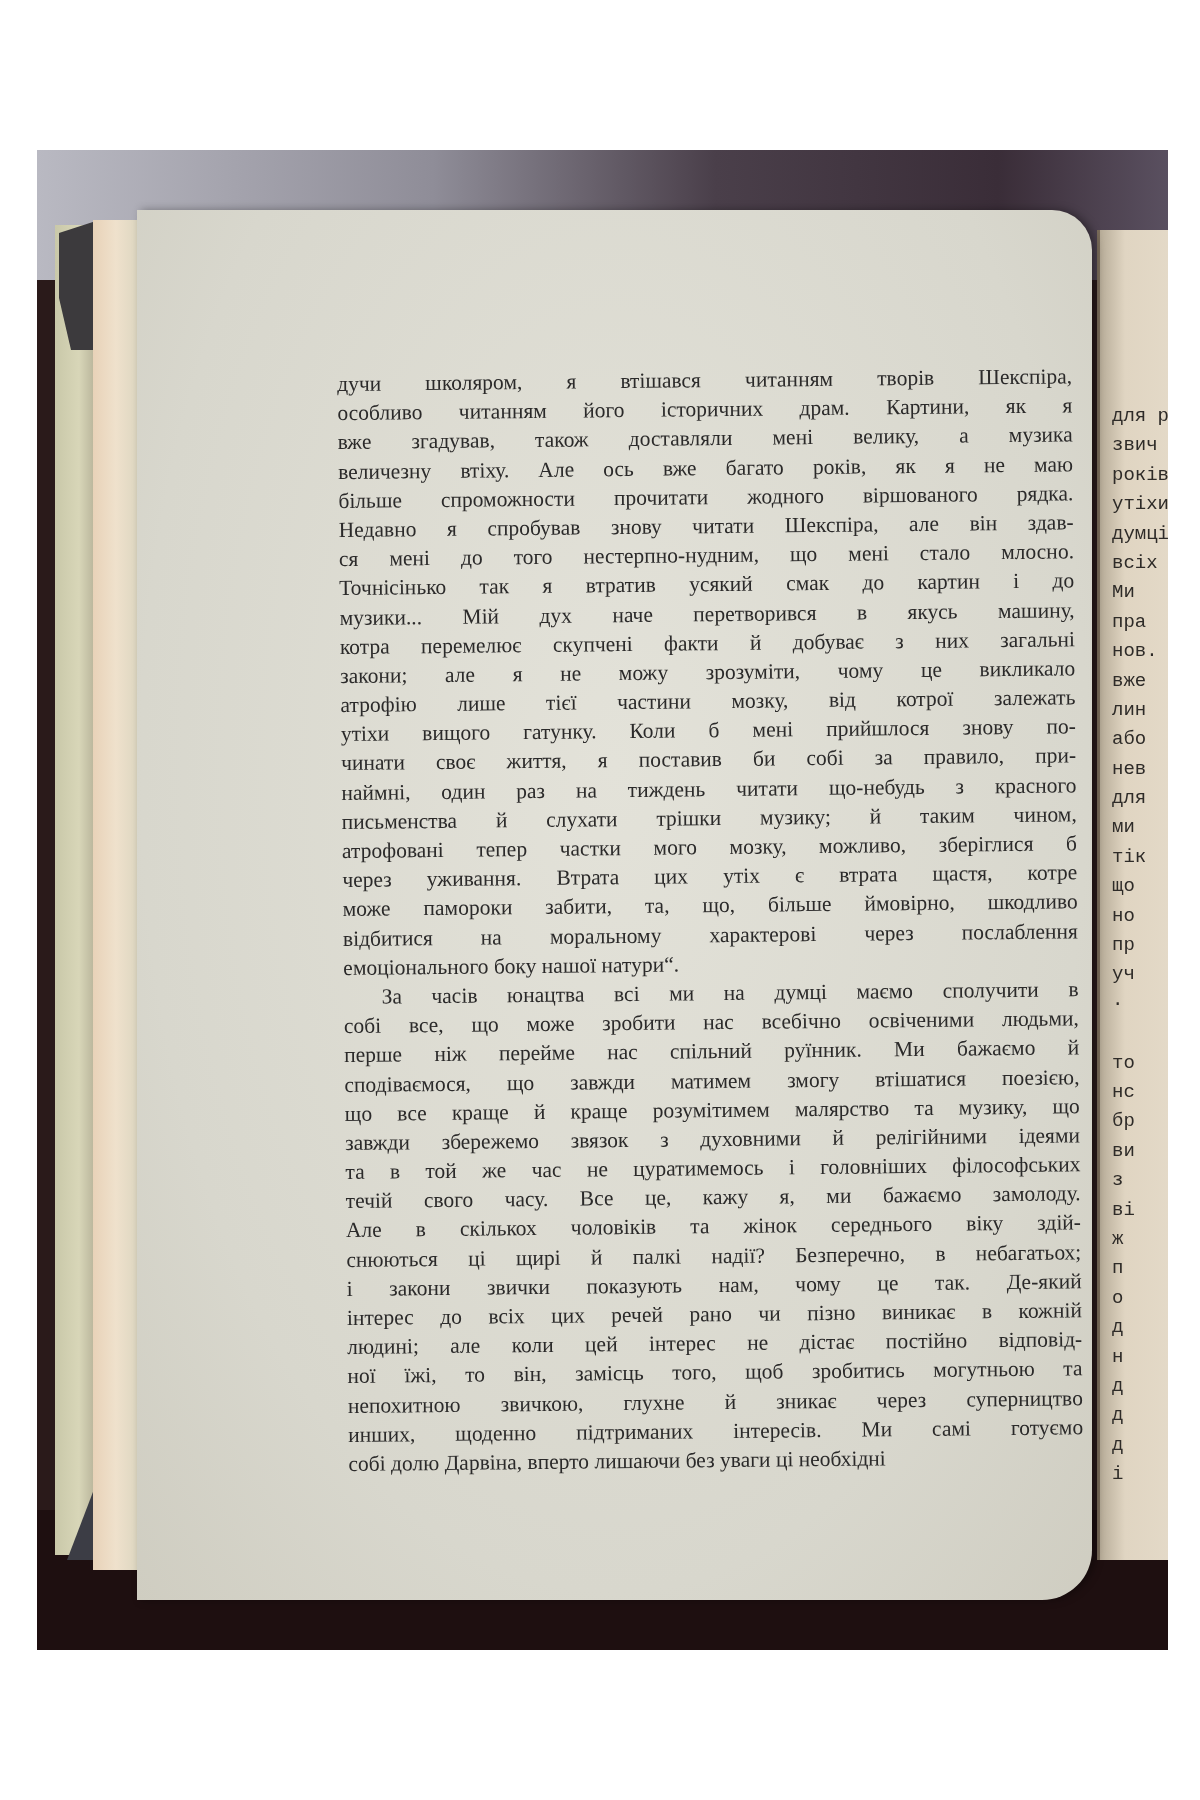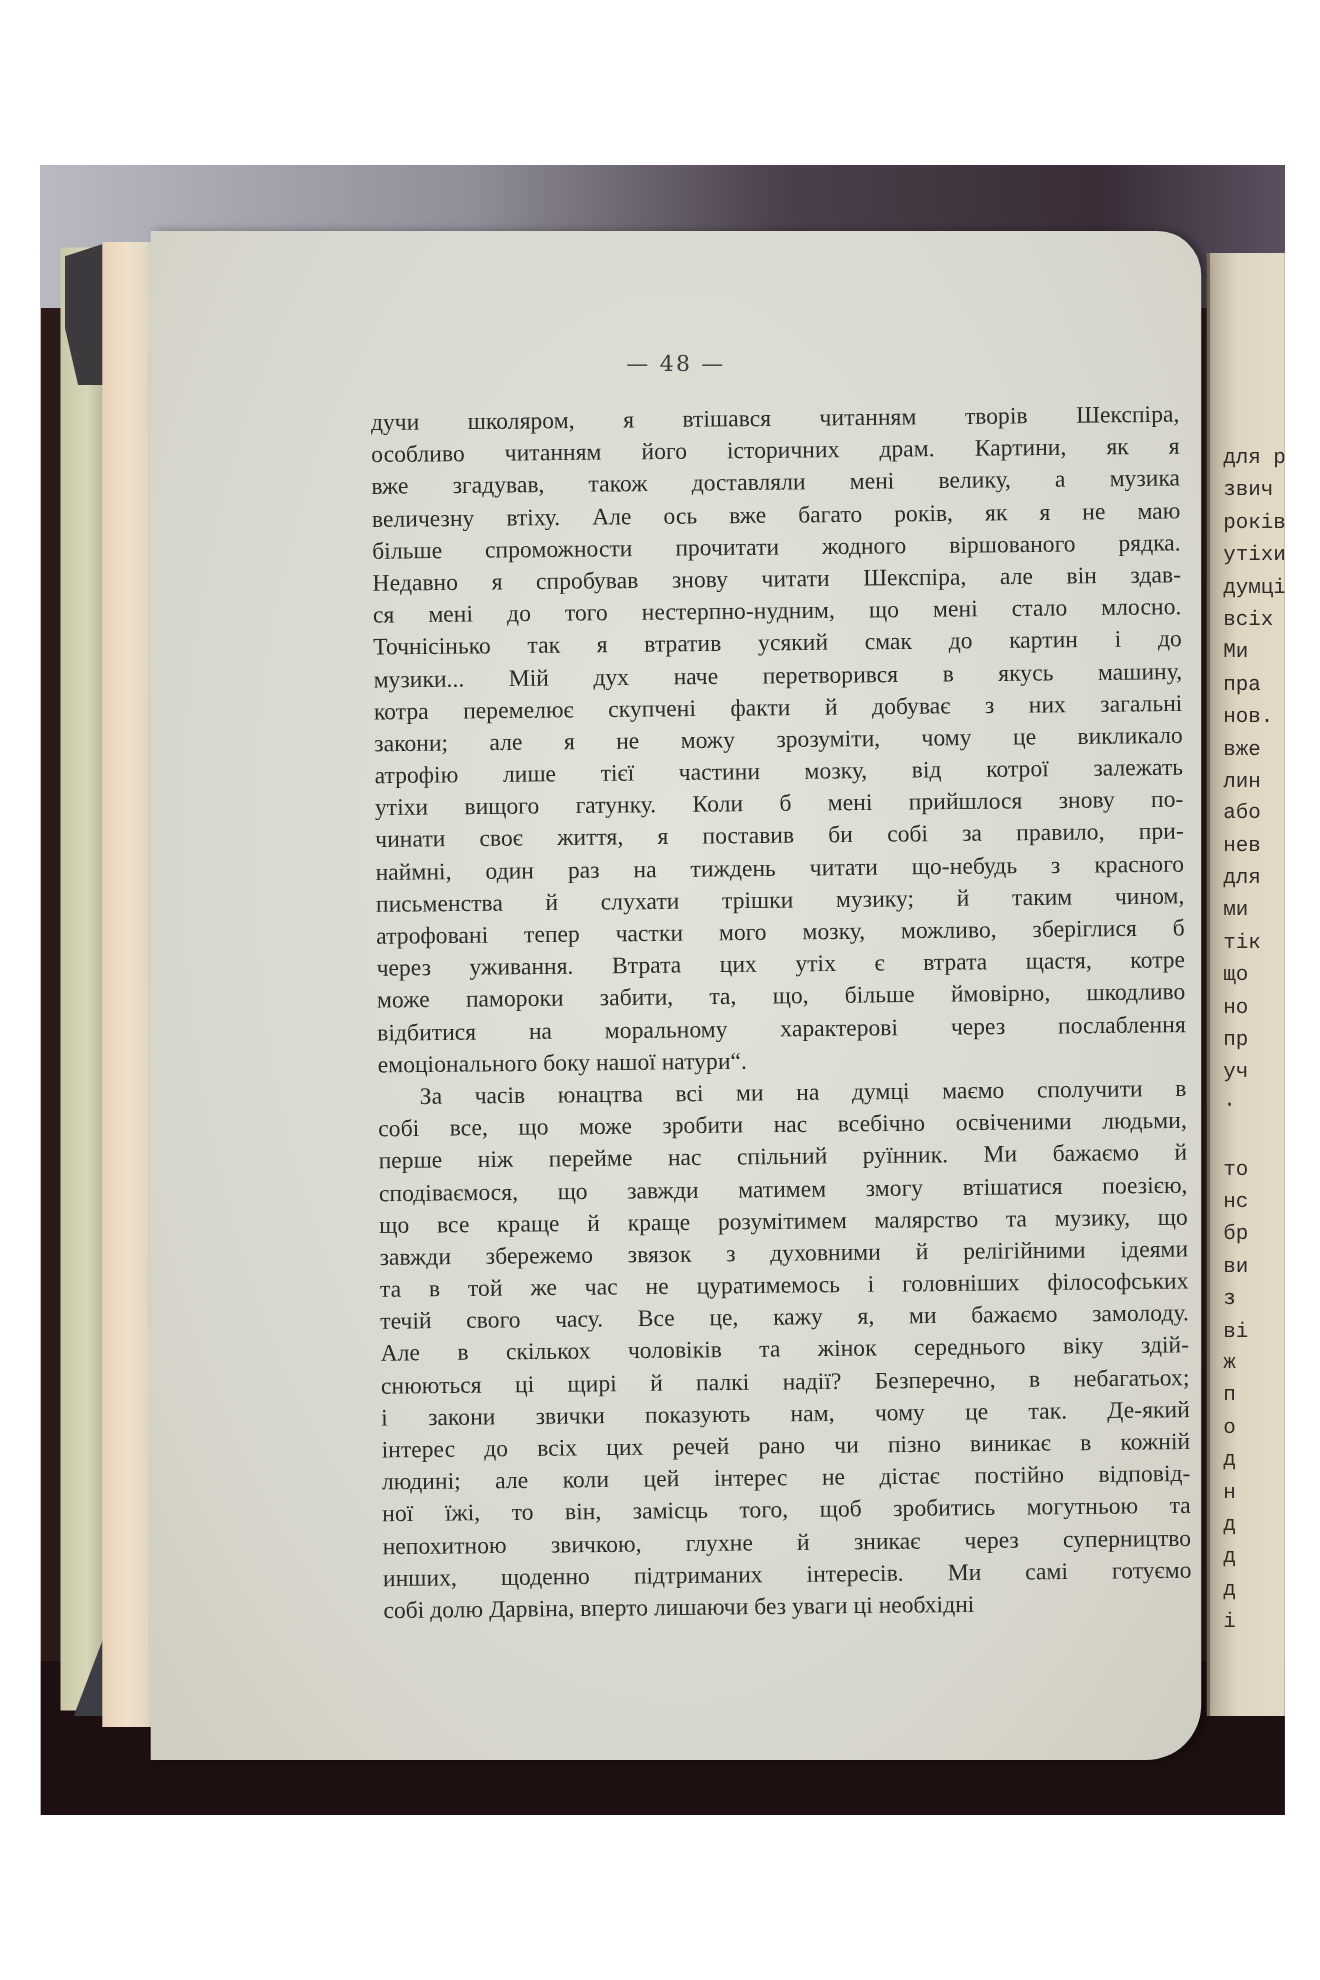--- a/index.html
+++ b/index.html
@@ -93,21 +93,20 @@
         <span class="frag">д</span>
         <span class="frag">н</span>
         <span class="frag">д</span>
         <span class="frag">д</span>
         <span class="frag">д</span>
         <span class="frag">і</span>
       </div>
   </div>
 
   <div class="left-page">
-    <div class="page-number">— 48 —</div>
     <div class="text-block" id="text-block">
         <span class="line">дучи школяром, я втішався читанням творів Шекспіра,</span>
         <span class="line">особливо читанням його історичних драм. Картини, як я</span>
         <span class="line">вже згадував, також доставляли мені велику, а музика</span>
         <span class="line">величезну втіху. Але ось вже багато років, як я не маю</span>
         <span class="line">більше спроможности прочитати жодного віршованого рядка.</span>
         <span class="line">Недавно я спробував знову читати Шекспіра, але він здав-</span>
         <span class="line">ся мені до того нестерпно-нудним, що мені стало млосно.</span>
         <span class="line">Точнісінько так я втратив усякий смак до картин і до</span>
         <span class="line">музики... Мій дух наче перетворився в якусь машину,</span>

